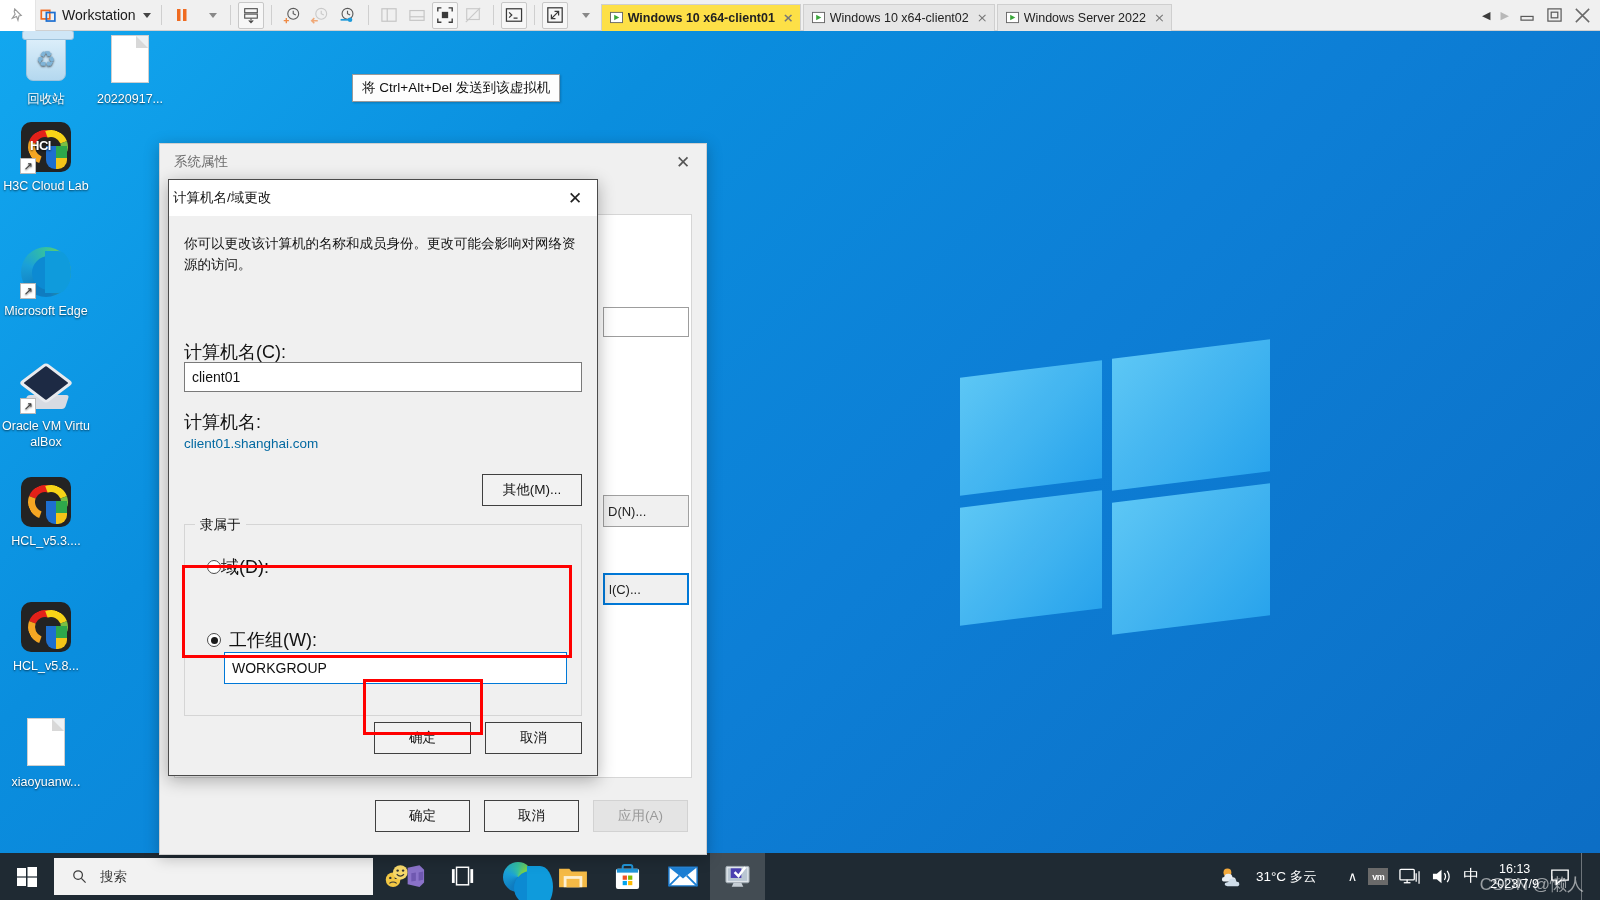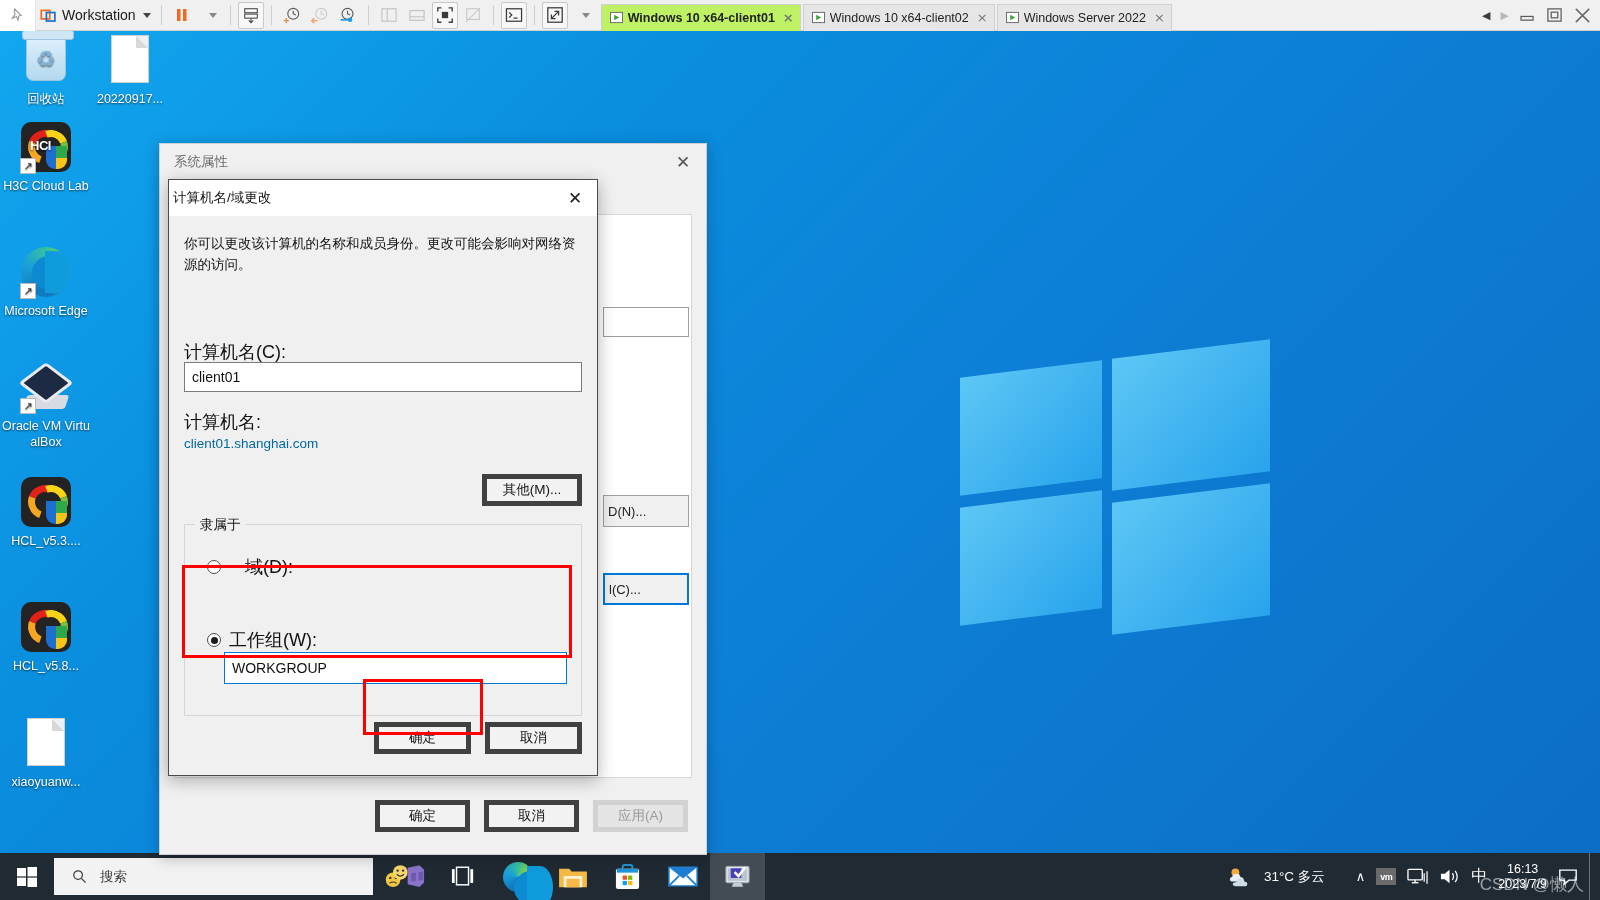--- a/index.html
+++ b/index.html
@@ -32,21 +32,21 @@
     display:flex; align-items:center; justify-content:center;
   }
 
   
   .vm-tabs { display: flex; align-items: flex-end; height: 31px; margin-left: 4px; }
   .vm-tab {
     display: flex; align-items: center; height: 27px; padding: 0 6px 0 8px;
     background: #e6e6e6; border: 1px solid #cfcfcf; border-bottom: none;
     margin-right: 2px; font-size: 12.5px; color: #222; max-width: 210px;
   }
-  .vm-tab.active { background: #bef264; font-weight: bold; }
+  .vm-tab.active { background: #fde047; font-weight: bold; }
   .vm-tab .tab-text { margin: 0 8px 0 5px; white-space: nowrap; overflow: hidden; }
   .tab-x { color: #777; font-size: 13px; font-family: "DejaVu Sans", sans-serif; }
 
   .vm-winctl { margin-left: auto; display: flex; align-items: center; padding-right: 8px; gap: 10px; }
 
   
   .guest {
     position: absolute; left: 0; top: 31px; width: 1600px; height: 869px;
     background: linear-gradient(135deg,#12a7ef 0%, #0a8ede 28%, #0d7fd6 55%, #0c6dc4 100%);
     overflow: hidden;
@@ -118,21 +118,21 @@
   }
   .sp-title { height: 36px; display: flex; align-items: center; padding-left: 14px; background: #f0f0f0; }
   .sp-title span { font-size: 13.5px; color: #6d6d6d; }
   .sp-close { margin-left: auto; width: 46px; height: 36px; display:flex; align-items:center; justify-content:center;
               color:#555; font-size:17px; font-family:"DejaVu Sans", sans-serif; }
   .sp-body { position: absolute; left: 14px; top: 70px; right: 14px; bottom: 76px; background: #fff; border: 1px solid #d6d6d6; }
   .sp-ghost { position:absolute; background:#f0f0f0; border:1px solid #a0a0a0; font-size:13px; color:#222;
               display:flex; align-items:center; justify-content:flex-start; padding-left:4px; overflow:hidden; }
   .sp-footer { position: absolute; left: 0; right: 0; bottom: 0; height: 76px; display: flex;
                align-items: center; justify-content: flex-end; padding-right: 18px; gap: 14px; }
-  .w-btn { min-width: 95px; height: 32px; background: #f2f2f2; border: 5px solid #404040;
+  .w-btn { min-width: 95px; height: 32px; background: #f2f2f2; border: 1px solid #404040;
            font-size: 13.5px; color: #141414; display: flex; align-items: center; justify-content: center; }
   .w-btn.disabled { background: #e4e4e4; border-color: #d2d2d2; color: #9a9a9a; }
 
   
   .cnd {
     position: absolute; left: 168px; top: 148px; width: 430px; height: 597px;
     background: #f0f0f0; border: 1px solid #4b4b4b; box-shadow: 0 4px 16px rgba(0,0,0,.3); z-index: 50;
   }
   .cnd-title { height: 36px; display: flex; align-items: center; padding-left: 4px; background: #fff; }
   .cnd-title span { font-size: 13.5px; color: #111; }
@@ -155,21 +155,21 @@
   .radio.on:after { content: ""; width: 7px; height: 7px; border-radius: 50%; background: #1b1b1b; }
   .redbox { position: absolute; border: 3px solid #ff0000; pointer-events: none; z-index: 60; }
 
   
   .taskbar { position: absolute; left: 0; bottom: 0; width: 1600px; height: 47px; background: #1f2a33; display: flex; align-items: center; }
   .tb-start { width: 54px; height: 47px; display: flex; align-items: center; justify-content: center; }
   .tb-search { width: 319px; height: 37px; background: #f2f2f2; display: flex; align-items: center; padding-left: 18px; gap: 13px; }
   .tb-search span { font-size: 13.5px; color: #3b3b3b; }
   .tb-icon { width: 55px; height: 47px; display: flex; align-items: center; justify-content: center; position: relative; }
   .tb-icon.active { background: rgba(255,255,255,.16); }
-  .tb-tray { margin-left: auto; display: flex; align-items: center; height: 47px; padding-right: 2px; gap: 11px; color: #fff; font-size: 13.5px; }
+  .tb-tray { margin-left: auto; display: flex; align-items: center; height: 47px; padding-right: 10px; gap: 11px; color: #fff; font-size: 13.5px; }
   .tray-clock { text-align: center; line-height: 1.15; font-size: 12.5px; }
   .watermark { position: absolute; right: 16px; bottom: 4px; color: rgba(255,255,255,.55); font-size: 17px;
                white-space: nowrap; z-index: 5; pointer-events: none; }
   .showdesk { width: 9px; height: 47px; border-left: 1px solid rgba(255,255,255,.35); }
 </style>
 </head>
 <body>
 
 <div id="root">
 
@@ -451,40 +451,41 @@
       <div style="position:absolute; left:15px; top:230px;" class="lbl">计算机名:</div>
 
       <div style="position:absolute; left:15px; top:256px; font-size:13.5px; color:#0369a1;">client01.shanghai.com</div>
 
       <div class="w-btn" style="position:absolute; right:15px; top:294px; width:100px;">其他(M)...</div>
 
       <div class="group" style="top:344px; height:192px;">
         <span class="group-legend">隶属于</span>
       </div>
 
-      <div style="position:absolute; left:38px; top:375px; display:flex; align-items:center; gap:24px;">
+      <div style="position:absolute; left:38px; top:375px; display:flex; align-items:center; gap:0;">
         <span class="radio"></span>
         <span class="lbl">域(D):</span>
       </div>
 
 
       <div style="position:absolute; left:38px; top:448px; display:flex; align-items:center; gap:8px;">
         <span class="radio on"></span>
         <span class="lbl">工作组(W):</span>
       </div>
 
       <div class="tf focus" style="position:absolute; left:55px; top:472px; right:30px; height:32px;">WORKGROUP</div>
 
       <div class="w-btn" style="position:absolute; left:205px; top:542px; width:97px; height:32px;">确定</div>
       <div class="w-btn" style="position:absolute; left:316px; top:542px; width:97px; height:32px;">取消</div>
     </div>
 
     <div class="redbox" style="left:182px; top:534px; width:390px; height:93px;"></div>
     <div class="redbox" style="left:363px; top:648px; width:120px; height:56px;"></div>
 
+    <div class="tooltip">将 Ctrl+Alt+Del 发送到该虚拟机</div>
 
     <div class="taskbar">
 
       <div class="tb-start">
         <svg width="22" height="22" viewBox="0 0 22 22">
           <rect x="1" y="2" width="9" height="8.4" fill="#fff"></rect>
           <rect x="11.5" y="1" width="9.5" height="9.4" fill="#fff"></rect>
           <rect x="1" y="11.6" width="9" height="8.4" fill="#fff"></rect>
           <rect x="11.5" y="11.6" width="9.5" height="9.4" fill="#fff"></rect>
         </svg>

